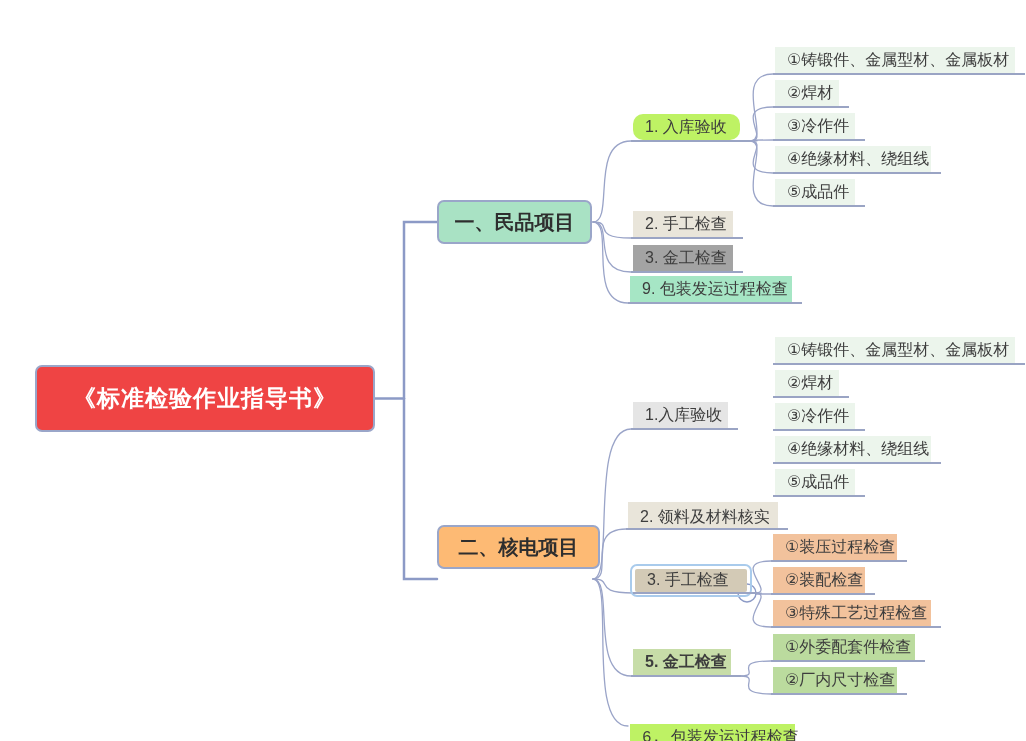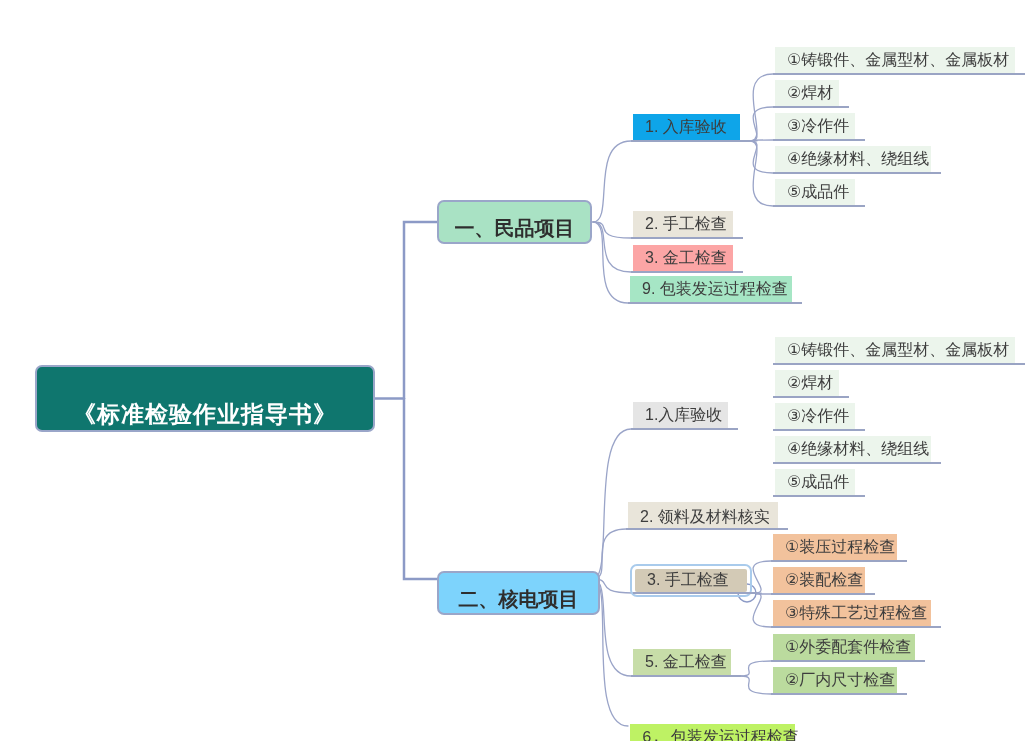--- a/index.html
+++ b/index.html
@@ -4,21 +4,21 @@
 <style>
   html,body { margin:0; padding:0; background:#ffffff; }
   #canvas {
     position:relative; width:1026px; height:741px; overflow:hidden;
     background:#ffffff;
     font-family:"Liberation Sans","DejaVu Sans",sans-serif;
   }
   #wires { position:absolute; left:0; top:0; pointer-events:none; }
   .topic { position:absolute; box-sizing:border-box; white-space:nowrap; cursor:default; }
   .topic-box {
-    display:flex; align-items:flex-end; justify-content:center;
+    display:flex; align-items:center; justify-content:center;
     border:2px solid #9aa6c9; border-radius:7px;
     font-weight:bold; color:#2e2e2e;
   }
   .topic-root { font-size:23px; color:#ffffff; letter-spacing:1px; }
   .topic-branch { font-size:20px; }
   .topic-leaf {
     display:flex; align-items:center; padding-left:12px;
     font-size:16px; color:#3d3d3d;
   }
   .topic-leaf::after {
@@ -53,36 +53,36 @@
       <path d="M 755 593 C 777 593 729 627 771 627" fill="none" stroke="#9aa4c8" stroke-width="1.3" stroke-linecap="round"></path>
       <path d="M 741 676 C 763 676 729 661 771 661" fill="none" stroke="#9aa4c8" stroke-width="1.3" stroke-linecap="round"></path>
       <path d="M 741 676 C 763 676 729 694 771 694" fill="none" stroke="#9aa4c8" stroke-width="1.3" stroke-linecap="round"></path>
       <path d="M 741 589 C 744 593 745 593 738 593" fill="none" stroke="#9aa4c8" stroke-width="1.3" stroke-linecap="round"></path>
       <g>
         <circle cx="747" cy="593" r="9" fill="#ffffff" stroke="#8c9ac6" stroke-width="1.4"></circle>
         <line x1="742" x2="752" y1="593" y2="593" stroke="#8a93ad" stroke-width="1.6"></line>
       </g>
     </svg>
   <div id="nodes-layer">
-      <div class="topic topic-box topic-root" style="left: 35px; top: 365px; width: 340px; height: 67px; background: #0f766e;">
+      <div class="topic topic-box topic-root" style="left: 35px; top: 365px; width: 340px; height: 67px; background: #ef4444;">
         <span>《标准检验作业指导书》</span>
       </div>
       <div class="topic topic-box topic-branch" style="left: 437px; top: 200px; width: 155px; height: 44px; background: rgb(169, 226, 196);">
         <span>一、民品项目</span>
       </div>
-      <div class="topic topic-box topic-branch" style="left: 437px; top: 571px; width: 163px; height: 44px; background: #7dd3fc;">
+      <div class="topic topic-box topic-branch" style="left: 437px; top: 525px; width: 163px; height: 44px; background: #fdba74;">
         <span>二、核电项目</span>
       </div>
-      <div class="topic topic-leaf" style="left: 633px; top: 114px; width: 107px; height: 26px; background: #0ea5e9;">
+      <div class="topic topic-leaf" style="left: 633px; top: 114px; width: 107px; height: 26px; background: #bef264; border-radius: 10px;">
         <span>1. 入库验收</span>
       </div>
       <div class="topic topic-leaf" style="left: 633px; top: 211px; width: 100px; height: 26px; background: rgb(233, 229, 218);">
         <span>2. 手工检查</span>
       </div>
-      <div class="topic topic-leaf" style="left: 633px; top: 245px; width: 100px; height: 26px; background: #fca5a5;">
+      <div class="topic topic-leaf" style="left: 633px; top: 245px; width: 100px; height: 26px; background: #a3a3a3;">
         <span>3. 金工检查</span>
       </div>
       <div class="topic topic-leaf" style="left: 630px; top: 276px; width: 162px; height: 26px; background: rgb(166, 230, 197);">
         <span>9. 包装发运过程检查</span>
       </div>
       <div class="topic topic-leaf" style="left: 775px; top: 47px; width: 240px; height: 26px; background: rgb(236, 245, 236);">
         <span>①铸锻件、金属型材、金属板材</span>
       </div>
       <div class="topic topic-leaf" style="left: 775px; top: 80px; width: 64px; height: 26px; background: rgb(236, 245, 236);">
         <span>②焊材</span>
@@ -98,21 +98,21 @@
       </div>
       <div class="topic topic-leaf" style="left: 633px; top: 402px; width: 95px; height: 26px; background: #e5e5e5;">
         <span>1.入库验收</span>
       </div>
       <div class="topic topic-leaf" style="left: 628px; top: 502px; width: 150px; height: 26px; background: rgb(233, 229, 218); align-items: flex-end;">
         <span>2. 领料及材料核实</span>
       </div>
       <div class="topic topic-leaf selected" style="left: 635px; top: 569px; width: 112px; height: 23px; background: rgb(211, 202, 182);">
         <span>3. 手工检查</span>
       </div>
-      <div class="topic topic-leaf" style="left: 633px; top: 649px; width: 98px; height: 26px; background: rgb(199, 221, 168);">
+      <div class="topic topic-leaf" style="left: 633px; top: 649px; width: 98px; height: 26px; background: rgb(199, 221, 168); font-weight: bold;">
         <span>5. 金工检查</span>
       </div>
       <div class="topic topic-leaf" style="left: 630px; top: 724px; width: 165px; height: 26px; background: #bef264; font-family: Liberation Mono, monospace;">
         <span>6. 包装发运过程检查</span>
       </div>
       <div class="topic topic-leaf" style="left: 775px; top: 337px; width: 240px; height: 26px; background: rgb(236, 245, 236);">
         <span>①铸锻件、金属型材、金属板材</span>
       </div>
       <div class="topic topic-leaf" style="left: 775px; top: 370px; width: 64px; height: 26px; background: rgb(236, 245, 236);">
         <span>②焊材</span>

